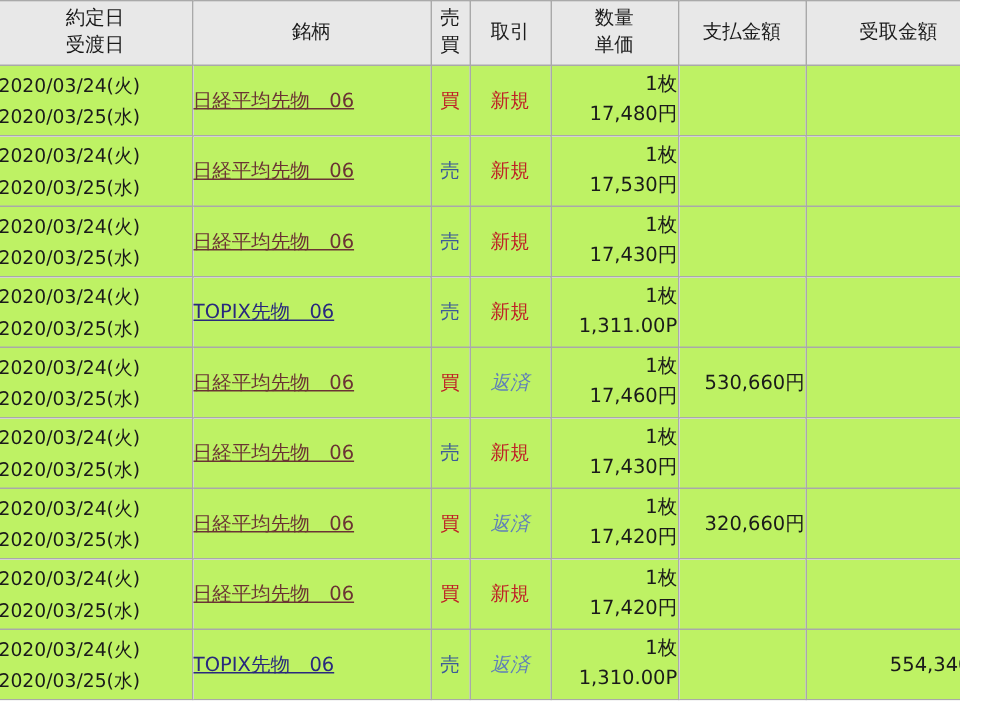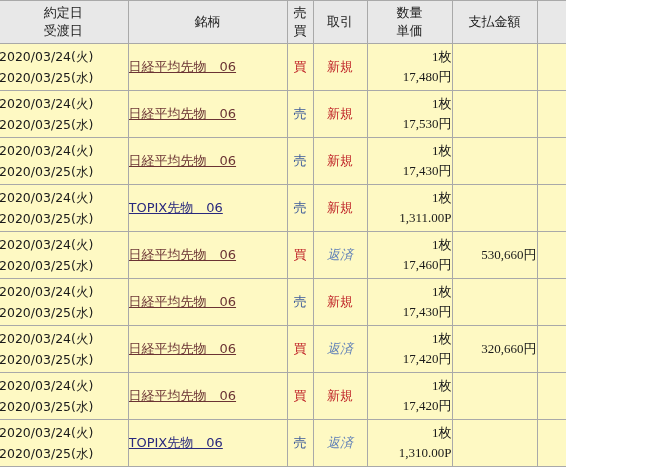--- a/index.html
+++ b/index.html
@@ -2,21 +2,21 @@
 <html style="--buy-red: #bf2126; --sell-blue: #3c5a99; --repay-blue: #6080b8; --link-nikkei: #6b3434; --link-topix: #29297e; --border: #a9a9a9; --header-bg: #e8e8e8; --text: #1a1a1a;"><head>
 <meta charset="utf-8">
 <style>
   html, body {
     margin: 0;
     padding: 0;
     background: #ffffff;
     font-family: "DejaVu Sans", "Liberation Sans", sans-serif;
   }
   .wrap {
-    width: 566px;
+    width: 640px;
     height: 467px;
     overflow: hidden;
     background: #ffffff;
   }
   table.trades {
     border-collapse: collapse;
     table-layout: fixed;
     width: 660px;
     margin-left: -1px; 
     color: var(--text, #1a1a1a);
@@ -34,21 +34,21 @@
     border: 1px solid var(--border, #a9a9a9);
     padding: 0;
     overflow: hidden;
     white-space: nowrap;
   }
   
   table.trades th:first-child, table.trades td:first-child { border-left: none; }
   table.trades th:last-child,  table.trades td:last-child  { border-right: none; }
 
   thead tr { height: 43px; background: var(--header-bg, #e8e8e8); }
-  tbody tr { height: 47px; background: #fef9c3; }
+  tbody tr { height: 47px; background: #bef264; }
 
   th {
     font-weight: normal;
     text-align: center;
     line-height: 18px;
     font-size: 13px;
   }
   td.cell-date {
     text-align: left;
     padding-left: 1px;
@@ -67,21 +67,20 @@
   a.link-topix  { color: var(--link-topix, #29297e); }
 
   td.cell-side, td.cell-trade { text-align: center; }
   .text-red   { color: var(--buy-red, #bf2126); }
   .text-blue  { color: var(--sell-blue, #3c5a99); }
   .text-slate { color: var(--repay-blue, #6080b8); font-style: italic; }
 
   td.cell-qty, td.cell-pay, td.cell-recv {
     text-align: right;
     padding-right: 5px;
-    font-family: Liberation Serif, serif;
   }
   td.cell-qty { line-height: 20px; }
   .two-line div { display: block; }
 </style>
 </head>
 <body>
 
 <div class="wrap">
   <table class="trades">
     <colgroup>

